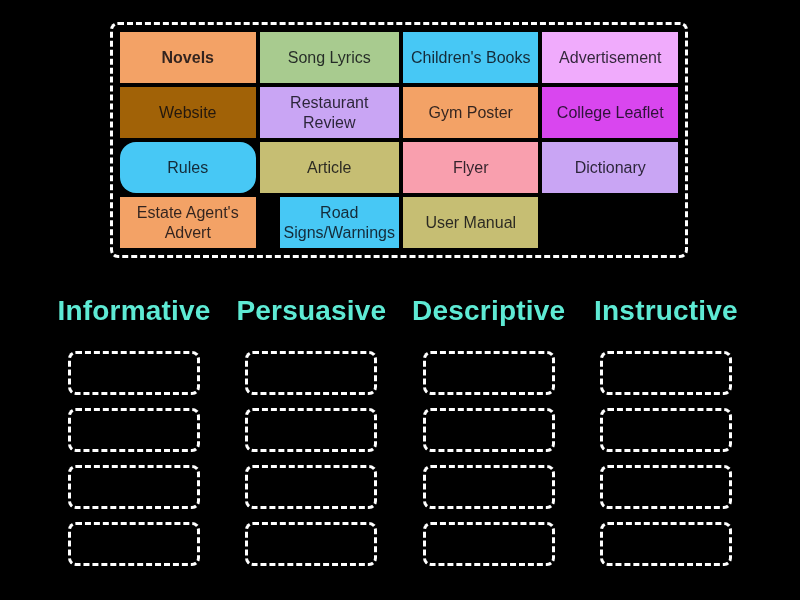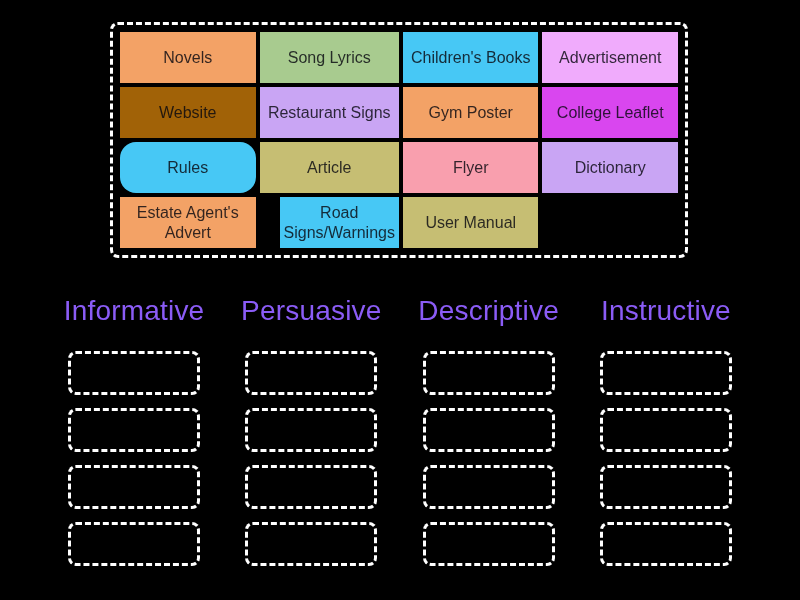--- a/index.html
+++ b/index.html
@@ -55,23 +55,23 @@
     display: flex;
     justify-content: space-between;
   }
   .group {
     width: 132px;
     display: flex;
     flex-direction: column;
     align-items: center;
   }
   .group-title {
-    color: #8b5cf6;
+    color: #5eead4;
     font-size: 28px;
-    font-weight: 400;
+    font-weight: 700;
     line-height: 32px;
     white-space: nowrap;
     margin-bottom: 24px;
     letter-spacing: 0.2px;
   }
   .slot {
     width: 132px;
     height: 44px;
     box-sizing: border-box;
     border: 3px dashed #fff;
@@ -80,26 +80,26 @@
     background: transparent;
   }
   .slot:last-child { margin-bottom: 0; }
 </style>
 </head>
 <body>
 
 <div class="stage">
 
   <div class="tile-pool">
-    <div class="tile" style="background-color: rgb(243, 162, 102);">Novels</div>
+    <div class="tile" style="background-color: rgb(243, 162, 102); font-weight: bold;">Novels</div>
     <div class="tile" style="background-color: rgb(168, 203, 143);">Song Lyrics</div>
     <div class="tile" style="background-color: rgb(71, 200, 245);">Children's Books</div>
     <div class="tile" style="background-color: #f0abfc;">Advertisement</div>
     <div class="tile" style="background-color: #a16207;">Website</div>
-    <div class="tile" style="background-color: rgb(201, 165, 244);">Restaurant Signs</div>
+    <div class="tile" style="background-color: rgb(201, 165, 244);">Restaurant Review</div>
     <div class="tile" style="background-color: rgb(243, 162, 102);">Gym Poster</div>
     <div class="tile" style="background-color: #d946ef;">College Leaflet</div>
     <div class="tile" style="background-color: rgb(71, 200, 245); border-radius: 16px;">Rules</div>
     <div class="tile" style="background-color: rgb(198, 190, 115);">Article</div>
     <div class="tile" style="background-color: rgb(249, 159, 174);">Flyer</div>
     <div class="tile" style="background-color: rgb(201, 165, 244);">Dictionary</div>
     <div class="tile" style="background-color: rgb(243, 162, 102);">Estate Agent's Advert</div>
     <div class="tile" style="background-color: rgb(71, 200, 245); margin-left: 20px;">Road Signs/Warnings</div>
     <div class="tile" style="background-color: rgb(198, 190, 115);">User Manual</div>
   </div>

